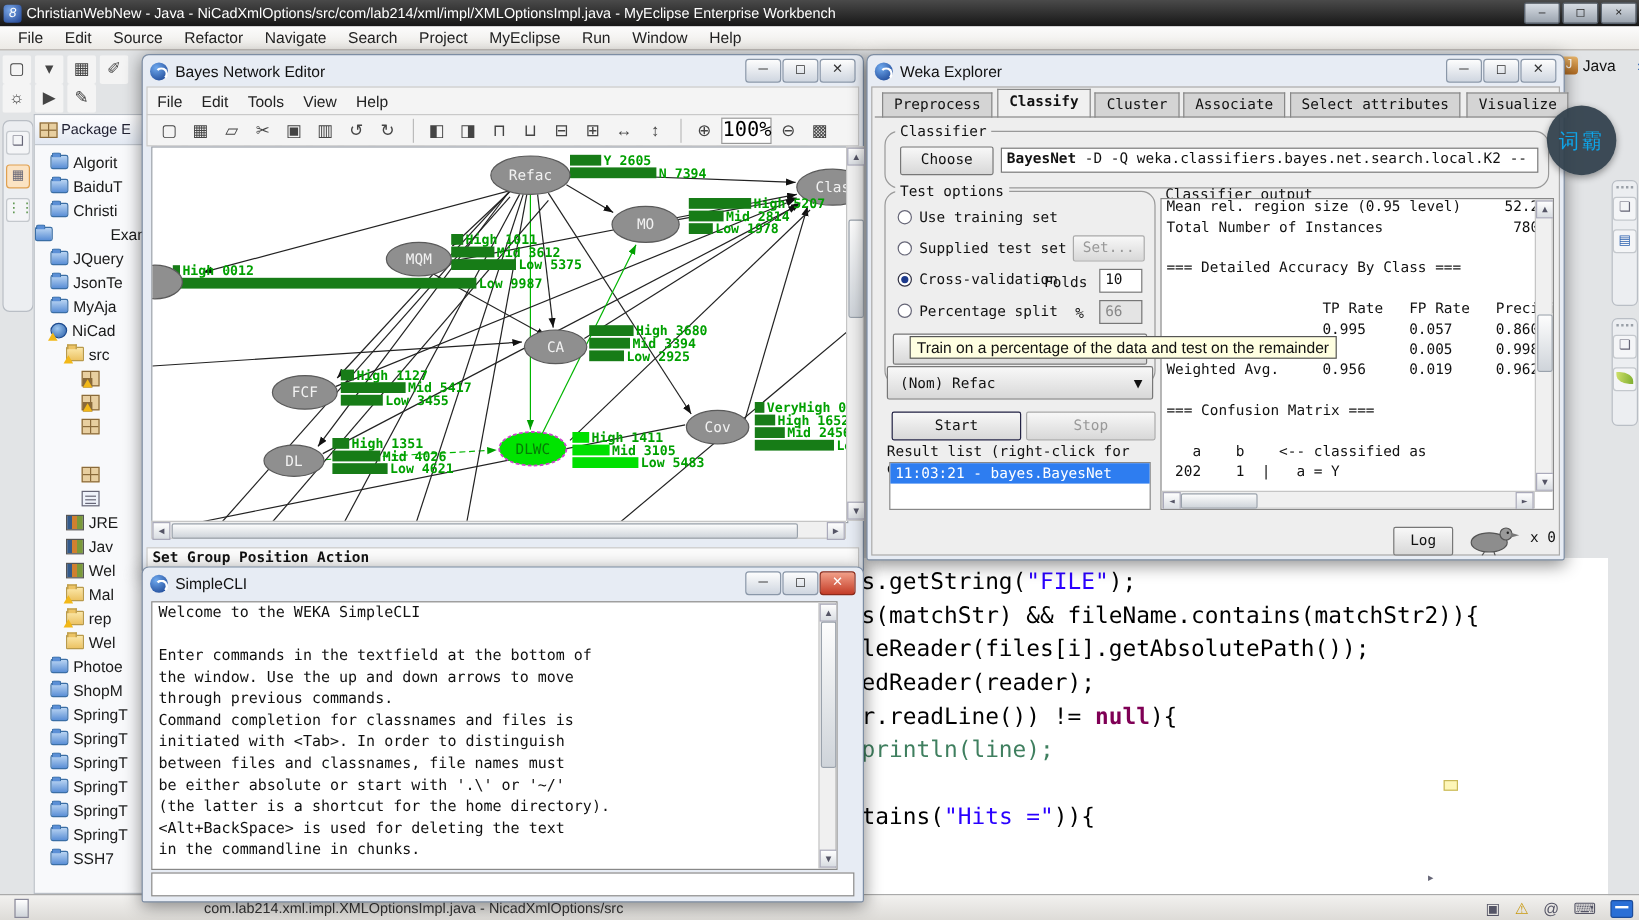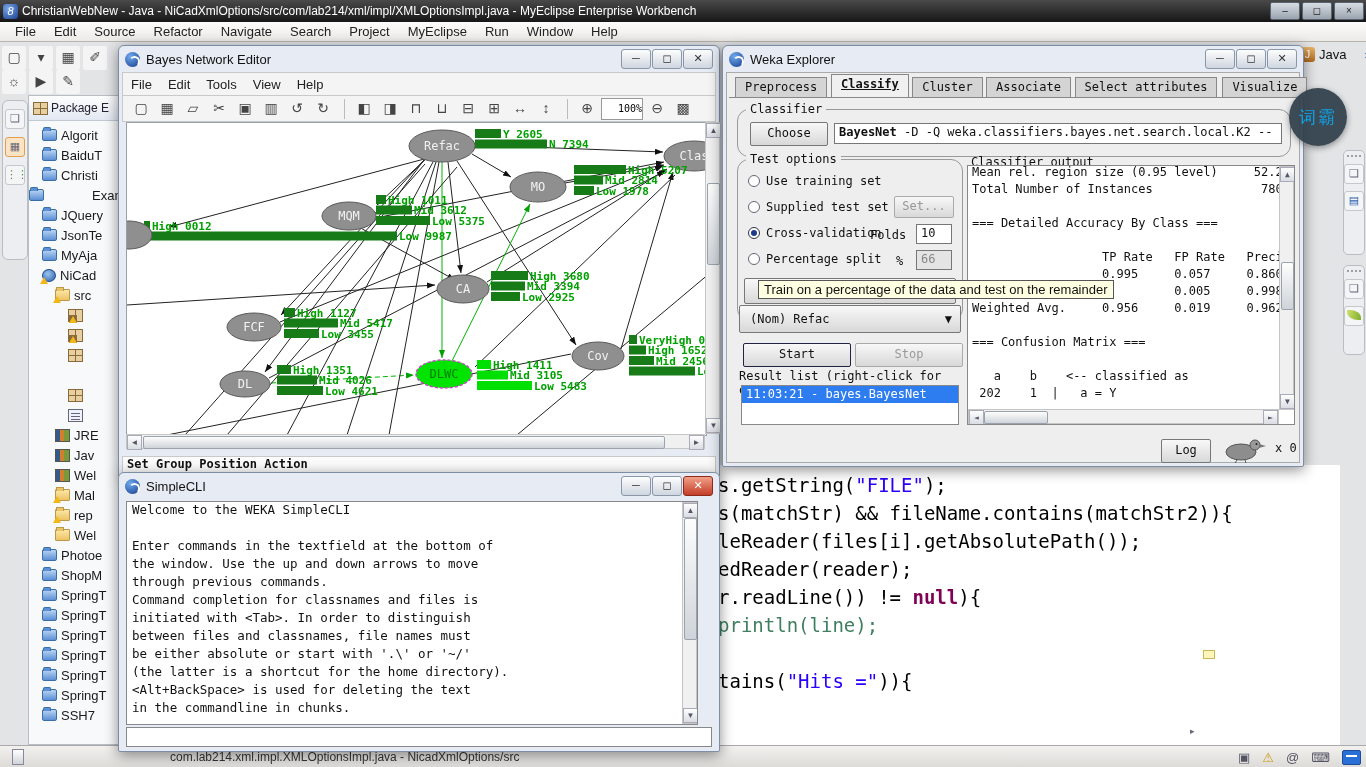--- a/index.html
+++ b/index.html
@@ -38,37 +38,37 @@
 
   
   .b-menubar{position:absolute;left:3px;top:26px;right:3px;height:22px;background:#f4f4f4;border:1px solid #c9c9c9;
              display:flex;align-items:center;font-size:13px;color:#222;}
   .b-menubar span{padding:0 8px;}
   .b-toolbar{position:absolute;left:3px;top:49px;right:3px;height:27px;background:#f4f4f4;border:1px solid #c9c9c9;
              display:flex;align-items:center;padding-left:6px;box-sizing:border-box;gap:2px;}
   .tb-ic{width:22px;height:22px;border:1px solid transparent;border-radius:2px;color:#444;font-size:14px;
          text-align:center;line-height:21px;background:#f4f4f4;}
   .tb-sep{width:7px;height:20px;border-right:1px solid #bbb;margin-right:5px;}
-  .tb-zoom{width:40px;height:20px;background:#fff;border:1px solid #999;font-size:10px;text-align:right;line-height:19px;
+  .tb-zoom{width:40px;height:20px;background:#fff;border:1px solid #999;font-size:17px;text-align:left;line-height:19px;
            font-family:"DejaVu Sans Mono",monospace;}
   .canvas{position:absolute;background:#fff;border:1px solid #9aa0a8;}
   .sbar-v{position:absolute;width:15px;background:#f0f0f0;border:1px solid #c5c5c5;box-sizing:border-box;}
   .sbar-h{position:absolute;height:15px;background:#f0f0f0;border:1px solid #c5c5c5;box-sizing:border-box;}
   .sb-arrow{position:absolute;width:13px;height:13px;background:linear-gradient(#fefefe,#d9dde2);border:1px solid #aab;
             font-size:8px;color:#556;text-align:center;line-height:13px;}
   .sb-thumb{position:absolute;background:linear-gradient(#fdfdfd,#cfd4da);border:1px solid #9aa2ac;border-radius:2px;}
   .b-status{position:absolute;left:3px;right:3px;bottom:2px;height:16px;background:#fbfbfb;border:1px solid #c9c9c9;
             font-family:"DejaVu Sans Mono",monospace;font-size:12px;font-weight:bold;color:#111;line-height:15px;padding-left:4px;}
 
   
   .weka-body{position:absolute;left:3px;top:26px;right:3px;bottom:3px;background:#eee;border:1px solid #aaa;
              font-family:"DejaVu Sans Mono",monospace;font-size:12px;color:#111;}
   .wtab{position:absolute;top:4px;height:20px;background:#d4d4d4;border:1px solid #888;border-bottom:none;
         font-size:12px;padding:0 9px;line-height:19px;}
-  .wtab.active{background:#f0f0f0;height:23px;top:1px;font-weight:bold;text-decoration:underline;}
+  .wtab.active{background:#f0f0f0;height:23px;top:1px;font-weight:bold;}
   .tabline{position:absolute;left:2px;right:2px;top:24px;border-top:1px solid #888;}
   .group{position:absolute;border:1px solid #999;border-radius:12px;}
   .group>.glabel{position:absolute;top:-8px;left:8px;background:#eee;padding:0 4px;font-size:12px;}
   .mbtn{position:absolute;background:linear-gradient(#f8f8f8,#d8d8d8);border:1px solid #777;border-radius:2px;
         font-family:"DejaVu Sans Mono",monospace;font-size:12px;text-align:center;color:#111;}
   .mbtn.disabled{color:#999;border-color:#aaa;}
   .radio-row{position:absolute;display:flex;align-items:center;gap:6px;font-size:12px;}
   .radio{width:12px;height:12px;border-radius:50%;border:1px solid #667;background:#fff;flex:none;box-sizing:border-box;}
   .radio.sel{border-color:#334;}
   .radio.sel::after{content:"";display:block;width:6px;height:6px;margin:2px;border-radius:50%;background:#1d3a8c;}

